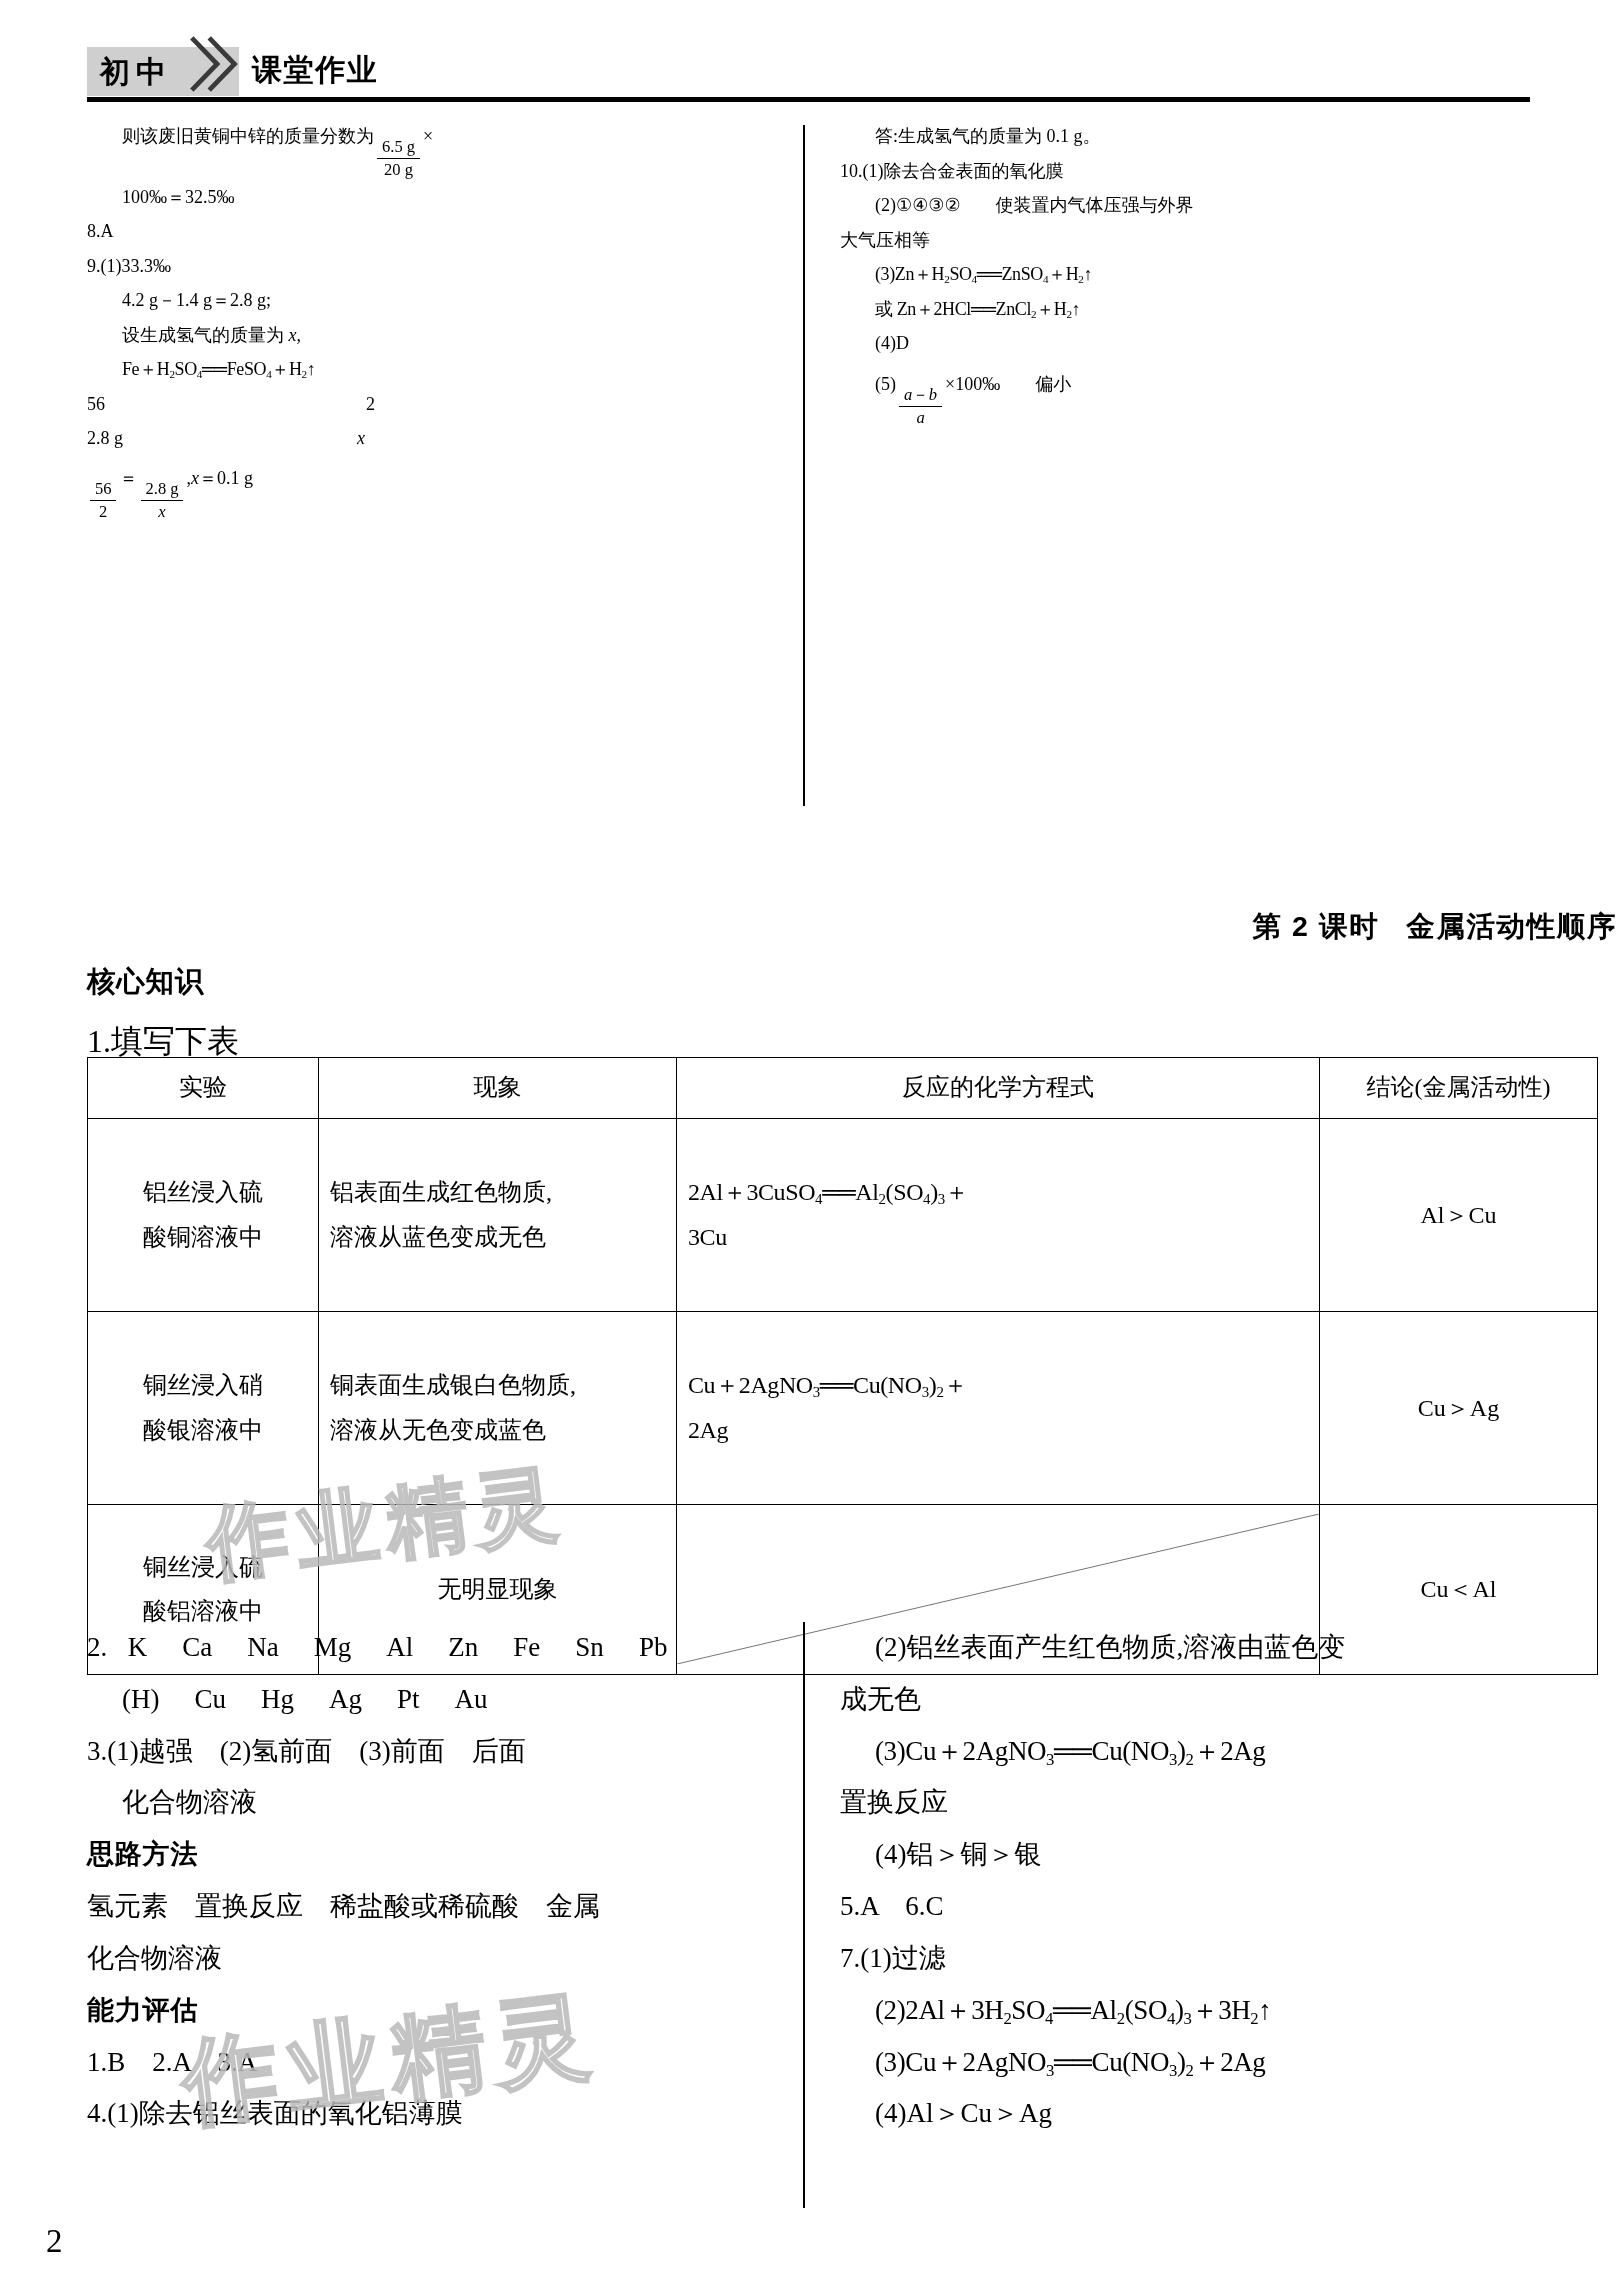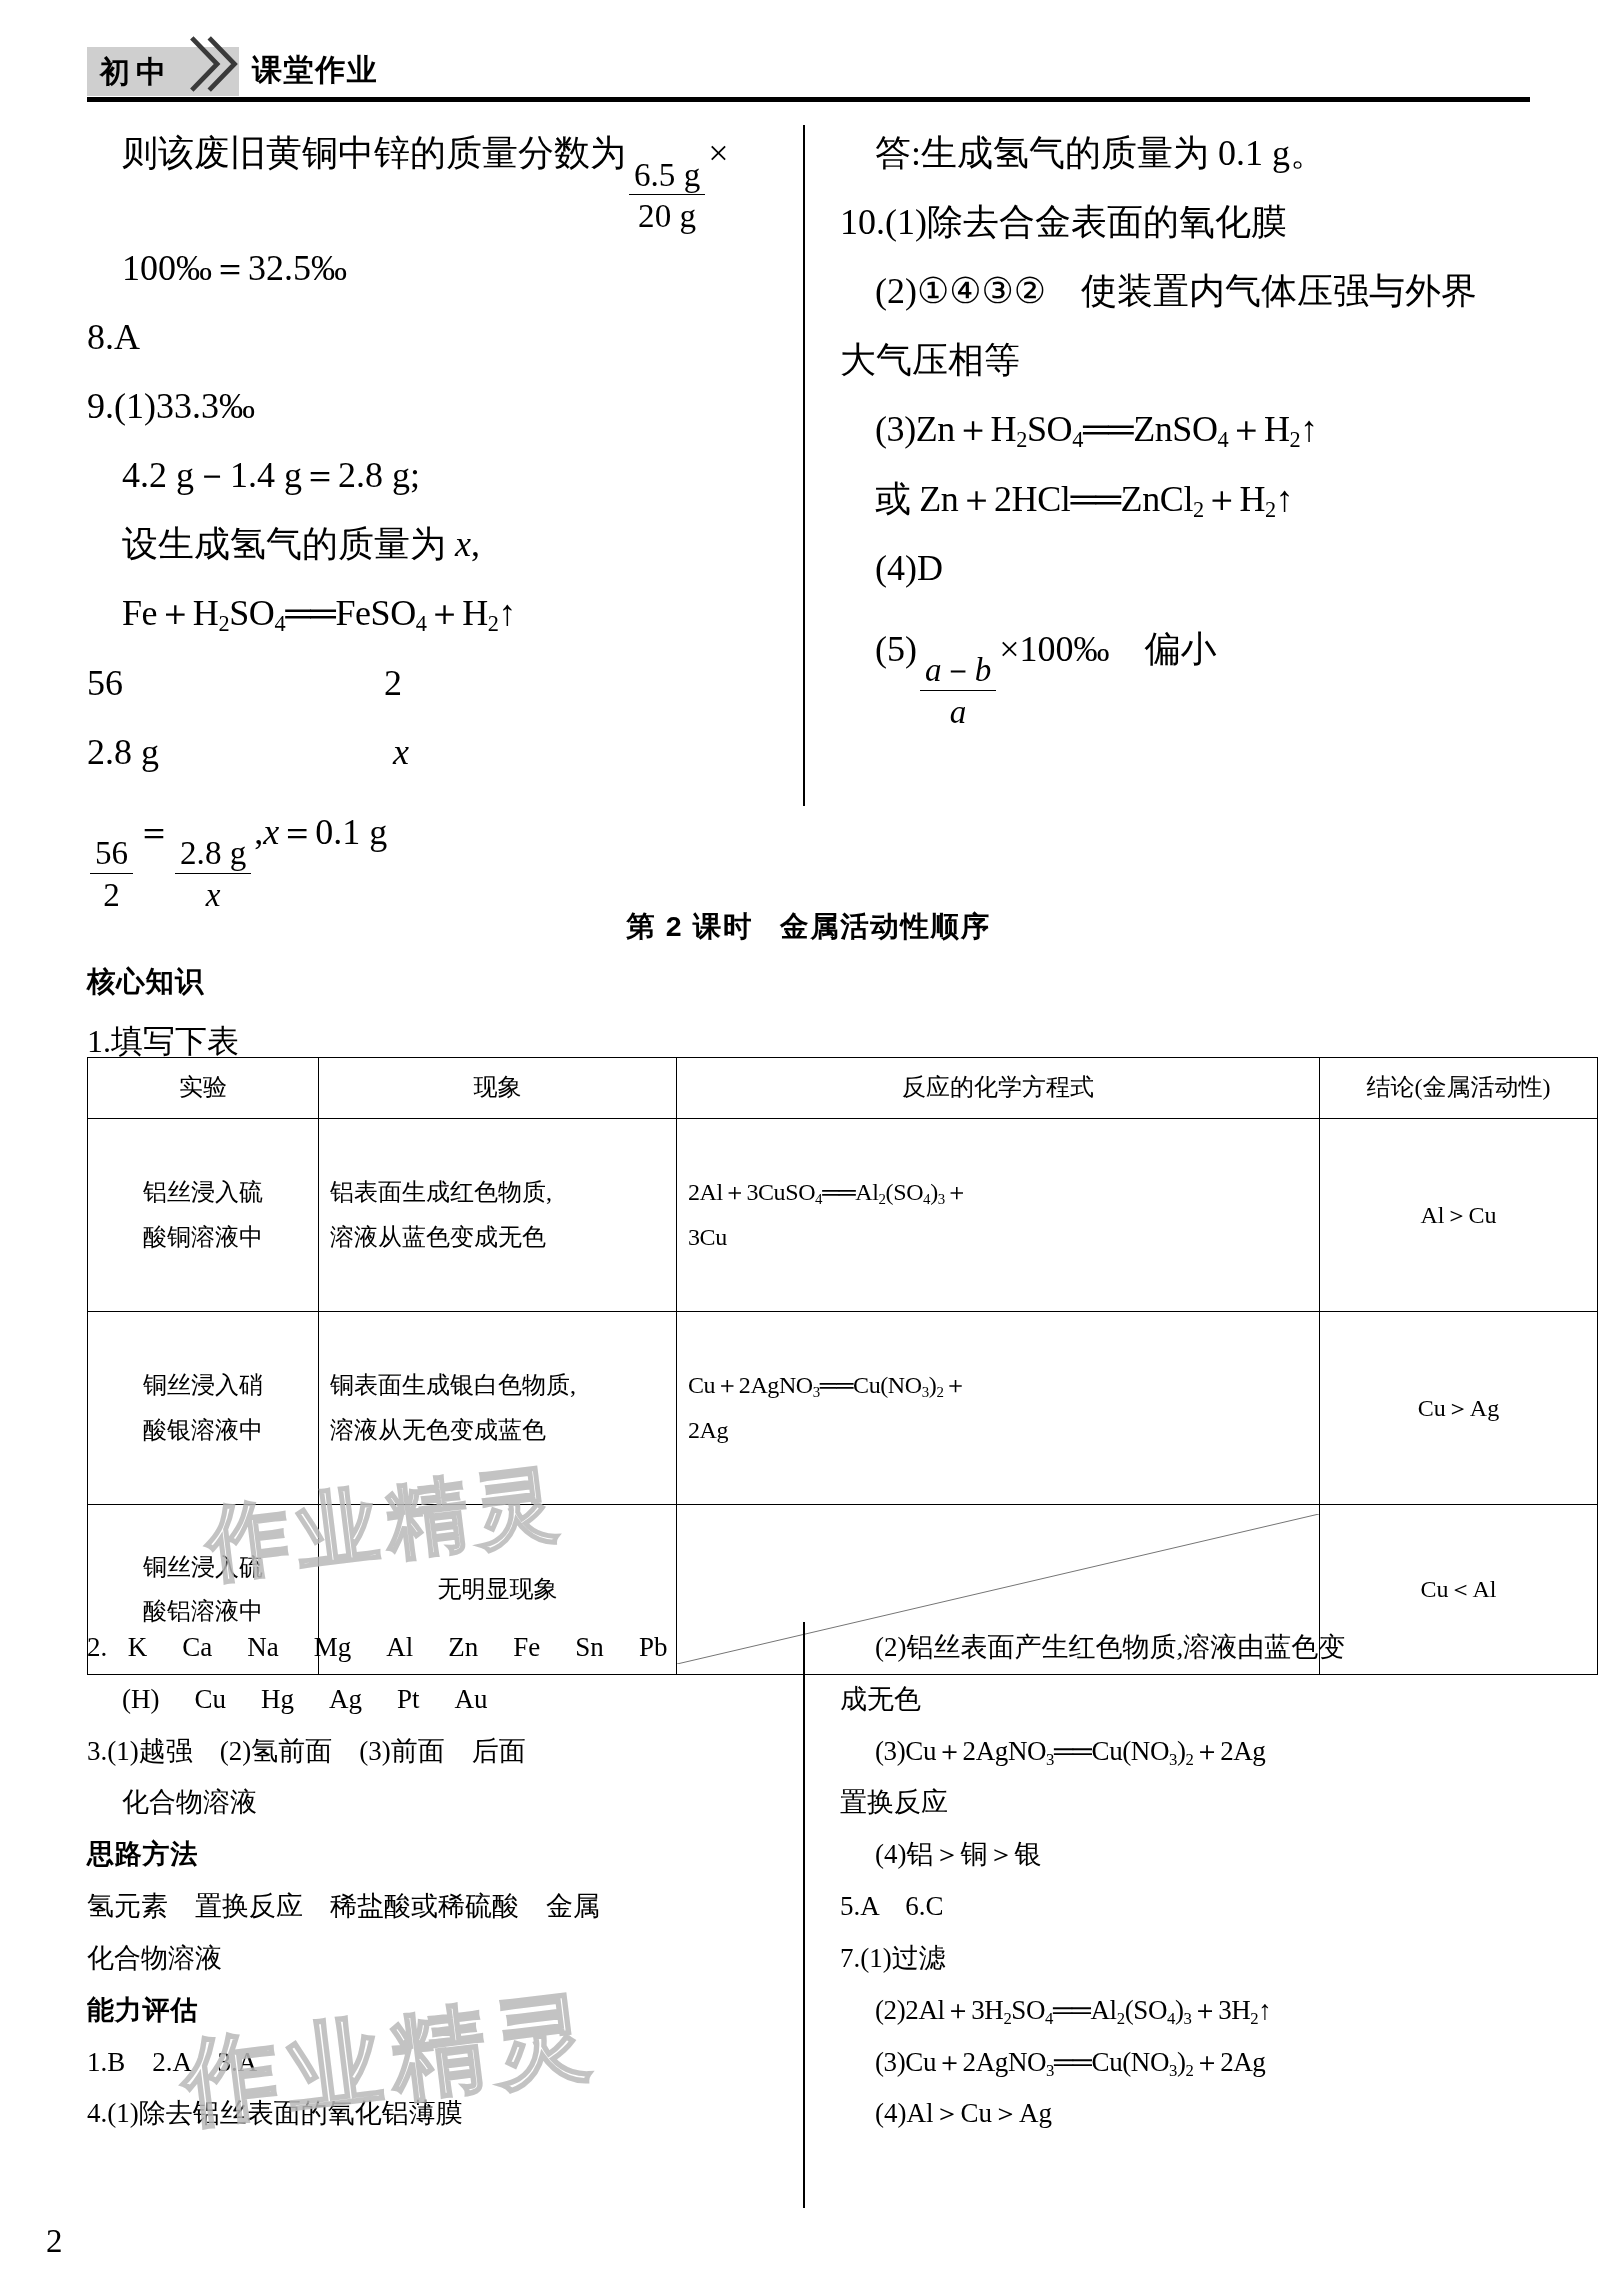--- a/index.html
+++ b/index.html
@@ -80,21 +80,21 @@
   .top-cols {
     position: absolute;
     left: 0;
     top: 119px;
     width: 1617px;
     height: 697px;
   }
   .col {
     position: absolute;
     top: 0;
-    font-size: 36px;
+    font-size: 18px;
     line-height: 1.92;
   }
   .col-left  { left: 87px;  width: 697px; }
   .col-right { left: 840px; width: 697px; }
 
   .divider {
     position: absolute;
     left: 803px;
     top: 6.3px;
     width: 2.4px;
@@ -122,21 +122,21 @@
   .pct::after { content: "\2030"; }
   .ital { font-style: italic; font-family: "Liberation Serif", serif; }
   .eqq { letter-spacing: -0.4px; }
 
   
   .lesson-title {
     position: absolute;
     left: 0;
     top: 908px;
     width: 1617px;
-    text-align: center;
+    text-align: right;
     font-family: "Liberation Sans", "DejaVu Sans", sans-serif;
     font-weight: bold;
     font-size: 28.5px;
     letter-spacing: 1.6px;
   }
   .lesson-title .gap { display: inline-block; width: 27px; }
 
   
   .sec-head {
     position: absolute;

